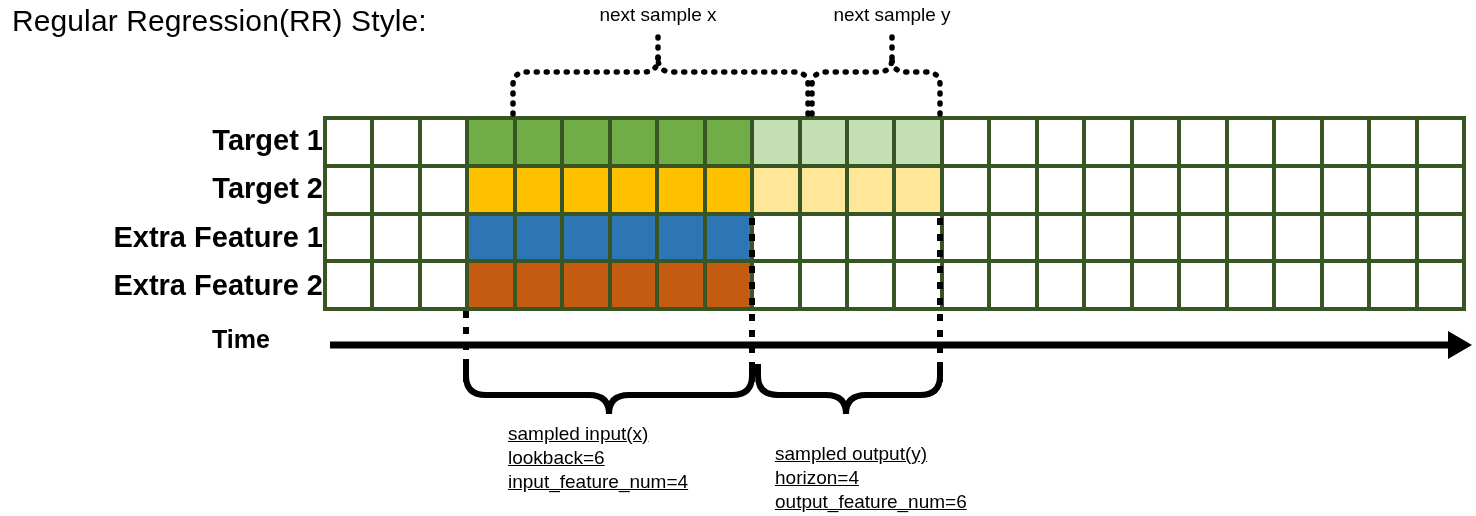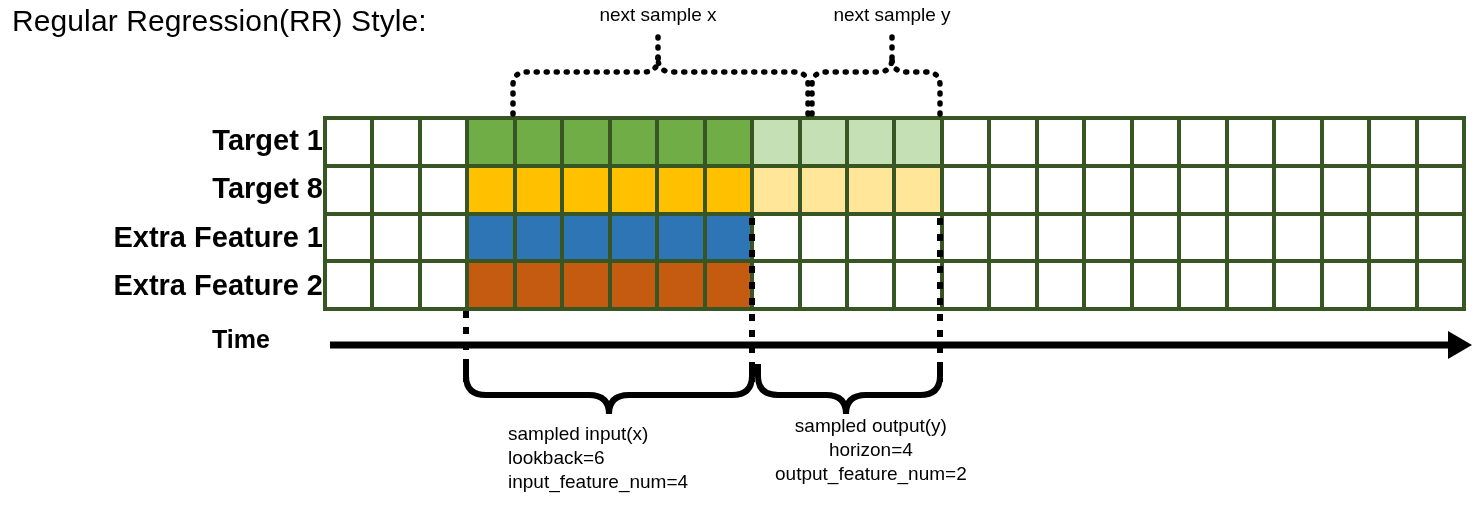--- a/index.html
+++ b/index.html
@@ -24,21 +24,21 @@
     white-space:nowrap; height:48px; line-height:48px;
     right:1153px;
   }
 
   #time-label{
     font-size:25px; font-weight:bold; white-space:nowrap;
     left:212px; top:327px; line-height:1;
   }
 
   .note{
-    font-size:19px; font-weight:400; white-space:nowrap; line-height:24px;
+    font-size:19px; font-weight:400; white-space:nowrap; line-height:24px;text-decoration:underline;
   }
 
   
   #grid{
     left:323px; top:116px;
     width:1143px; height:195px;
     background:#375623;
     display:grid;
     grid-template-columns:repeat(24,1fr);
     grid-template-rows:repeat(4,1fr);
@@ -60,21 +60,21 @@
 <body>
 
 <div id="stage">
 
   <div class="abs" id="title">Regular Regression(RR) Style:</div>
 
   <div class="abs brace-label" style="left:558px; top:4px; width:200px;">next sample x</div>
   <div class="abs brace-label" style="left:792px; top:4px; width:200px;">next sample y</div>
 
   <div class="abs row-label" style="top:116px;">Target 1</div>
-  <div class="abs row-label" style="top:164px;">Target 8</div>
+  <div class="abs row-label" style="top:164px;">Target 2</div>
   <div class="abs row-label" style="top:213px;margin-left:24px;">Extra Feature 1</div>
   <div class="abs row-label" style="top:261px;">Extra Feature 2</div>
 
   <div class="abs" id="grid">
       <div class="cell"></div>
       <div class="cell"></div>
       <div class="cell"></div>
       <div class="cell green"></div>
       <div class="cell green"></div>
       <div class="cell green"></div>
@@ -170,24 +170,24 @@
       <div class="cell"></div>
     </div>
 
   <div class="abs" id="time-label">Time</div>
 
   <div class="abs note" style="left:508px; top:422px;">
     <div>sampled input(x)</div>
     <div>lookback=6</div>
     <div>input_feature_num=4</div>
   </div>
-  <div class="abs note" style="left:775px; top:414px;text-align:center;">
+  <div class="abs note" style="left:775px; top:442px;">
     <div>sampled output(y)</div>
     <div>horizon=4</div>
-    <div>output_feature_num=2</div>
+    <div>output_feature_num=6</div>
   </div>
 
   <svg class="overlay" viewBox="0 0 1476 516">
 
     <g fill="none" stroke="#000" stroke-width="5.5" stroke-linecap="round" stroke-dasharray="1 9">
       <path d="M513,114 L513,85 Q513,72 527,72 L644,72 Q658,72 658,58"></path>
       <path d="M808,114 L808,85 Q808,72 794,72 L672,72 Q658,72 658,58"></path>
     </g>
 
     <g fill="none" stroke="#000" stroke-width="5.5" stroke-linecap="round" stroke-dasharray="1 9">

